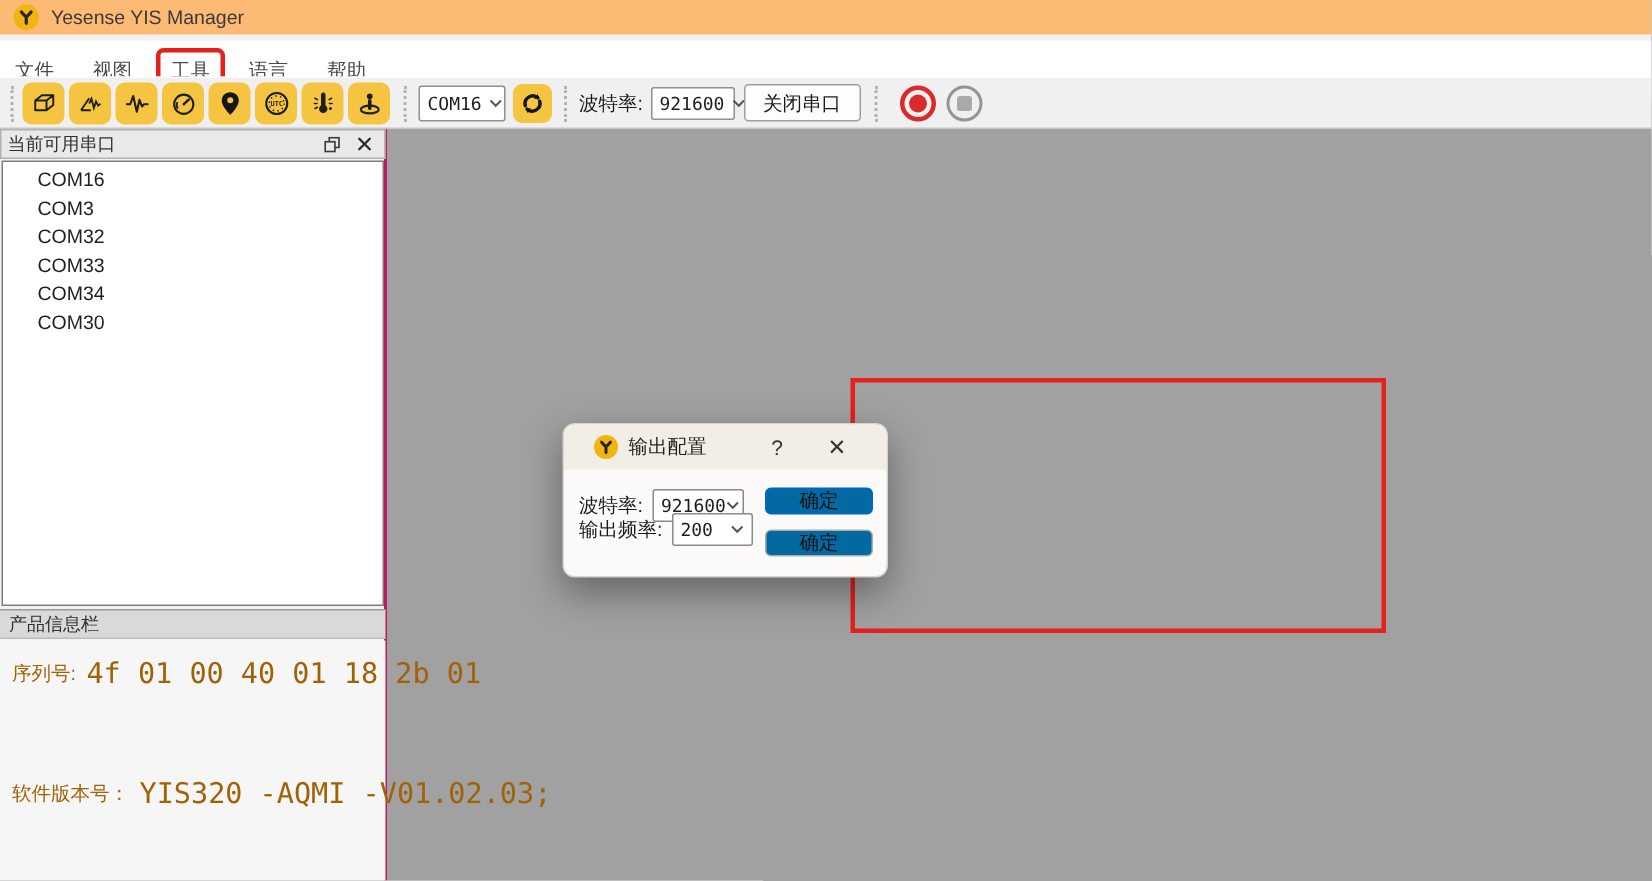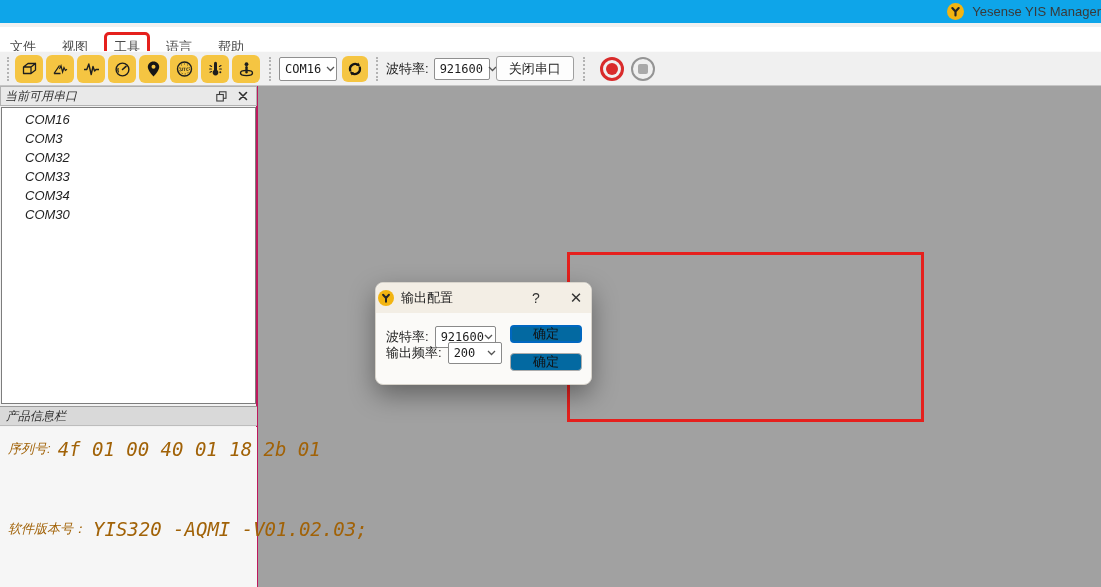--- a/index.html
+++ b/index.html
@@ -1,21 +1,21 @@
 <!DOCTYPE html>
 <html><head>
 <meta charset="utf-8">
 <style>
   * { margin:0; padding:0; box-sizing:border-box; }
   html,body { width:1101px; height:587px; overflow:hidden; }
   body { font-family:"Liberation Sans", sans-serif; position:relative; background:#f1f1f1; }
 
   
   .titlebar { position:absolute; left:0; top:0; width:1101px; height:23px;
-    background:#0ea5e9; display:flex; align-items:center; padding-left:9px;justify-content:flex-end; }
+    background:#fdba74; display:flex; align-items:center; padding-left:9px; }
   .logo-circle { width:17px; height:17px; border-radius:50%; background:#F2B411;
     display:flex; align-items:center; justify-content:center; flex:0 0 auto; }
   .titlebar-text { margin-left:8px; font-size:13px; color:#3a3a3a; }
 
   
   .menubar { position:absolute; left:0; top:27px; width:1101px; height:40px;
     background:#ffffff; display:flex; align-items:center; }
   .menu-item { font-size:13px; color:#4a4a4a; padding:2px 6px; margin-left:14px; cursor:default; }
   .menu-item:first-child { margin-left:4px; }
   .menu-item.hl { outline:3px solid #E5201D; outline-offset:1px; border-radius:1px; }
@@ -42,21 +42,21 @@
   .rec-btn .dot { width:12px; height:12px; border-radius:50%; background:#D92B2B; }
   .stop-btn { width:24px; height:24px; border-radius:50%; border:2px solid #949494;
     display:flex; align-items:center; justify-content:center; margin-left:7px; background:#f0f0f0; cursor:pointer; }
   .stop-btn .sq { width:10px; height:10px; border-radius:2px; background:#a9a9a9; }
 
   
   .content { position:absolute; left:0; top:86px; width:1101px; height:501px; background:#A1A1A1; }
 
   
   .dock { position:absolute; left:0; top:0; width:258px; height:501px; background:#f2f2f2;
-    border-right:2px solid #be185d;font-style:italic; }
+    border-right:2px solid #be185d; }
   .dock-header { position:absolute; left:0; top:0; width:257px; height:20px;
     background:#e9e9e9; border:1px solid #b2b2b2; display:flex; align-items:center; padding:0 4px; }
   .dock-title { font-size:12px; color:#2f2f2f; flex:1; }
   .dock-ic { width:18px; height:16px; display:flex; align-items:center; justify-content:center;
     margin-left:4px; cursor:pointer; }
   .port-list { position:absolute; left:1px; top:21px; width:255px; height:297px;
     background:#ffffff; border:1px solid #7d7d7d; padding-top:3px; overflow:hidden; }
   .port-item { font-size:13px; color:#1f1f1f; padding:1px 0 1px 23px; height:19px; cursor:pointer; }
   .info-header { position:absolute; left:0; top:320px; width:257px; height:20px;
     background:#d9d9d9; border-top:1px solid #9a9a9a; border-bottom:1px solid #bdbdbd;
@@ -71,21 +71,21 @@
 
   
   .anno-rect { position:absolute; left:567px; top:166px; width:357px; height:170px;
     border:3px solid #E5201D; background:transparent; pointer-events:none; }
 
   
   .dialog { position:absolute; left:375px; top:196px; width:217px; height:103px;
     border-radius:8px; background:#fbfaf8; box-shadow:0 10px 26px rgba(0,0,0,0.38);
     border:1px solid #d8d4cc; }
   .dialog-titlebar { position:absolute; left:0; top:0; width:100%; height:30px;
-    background:#f3eee5; border-radius:8px 8px 0 0; display:flex; align-items:center; padding:0 2px; }
+    background:#f3eee5; border-radius:8px 8px 0 0; display:flex; align-items:center; padding:0 20px; }
   .dialog-title { font-size:13px; color:#1f1f1f; margin-left:7px; flex:1; }
   .dlg-help { width:22px; text-align:center; font-size:14px; color:#333; cursor:pointer; }
   .dlg-close { width:26px; text-align:center; font-size:15px; color:#333; margin-left:16px; cursor:pointer; }
   .dlg-row { position:absolute; left:10px; height:23px; display:flex; align-items:center; }
   .dlg-row-1 { top:42px; }
   .dlg-row-2 { top:58px; }
   .dlg-label { font-size:13px; color:#1a1a1a; white-space:nowrap; }
   .dlg-combo { height:22px; background:#fff; border:1px solid #8a8a8a; border-radius:2px;
     display:flex; align-items:center; justify-content:space-between; padding:0 5px;
     font-size:12px; font-family:"DejaVu Sans Mono", monospace; color:#1c1c1c; margin-left:6px; cursor:pointer; }

